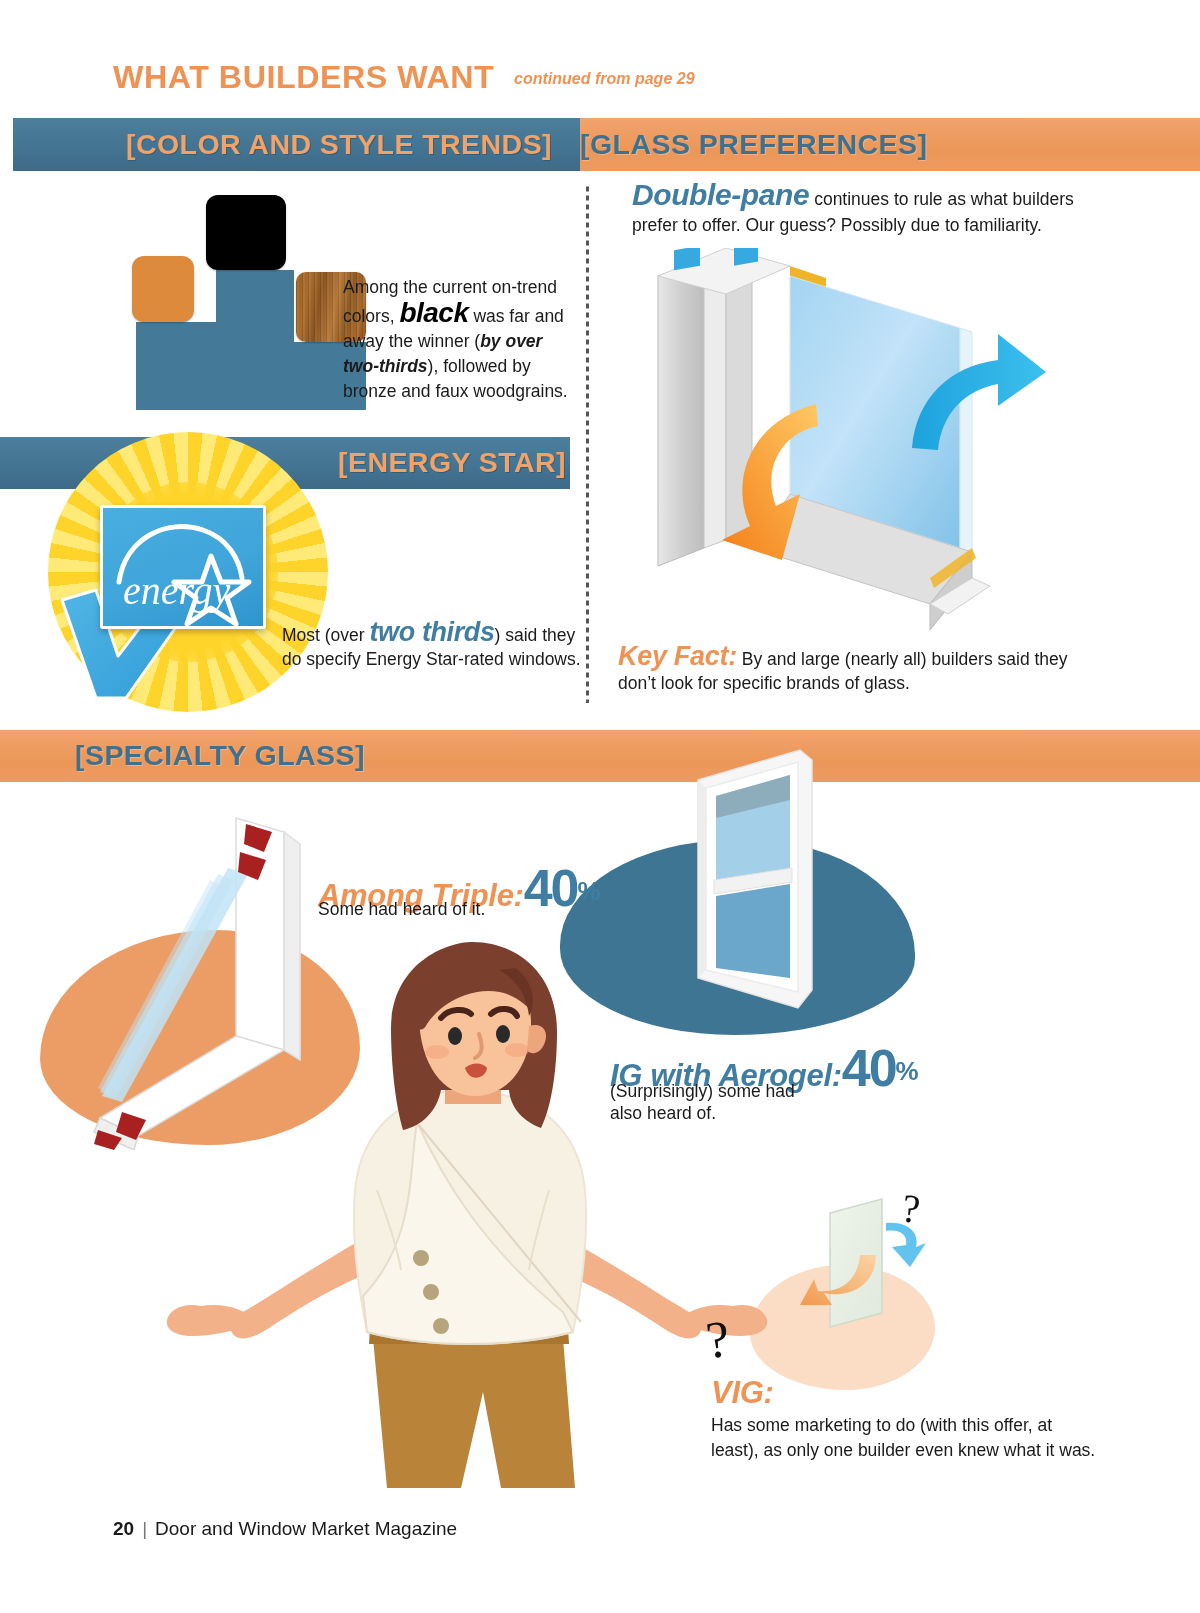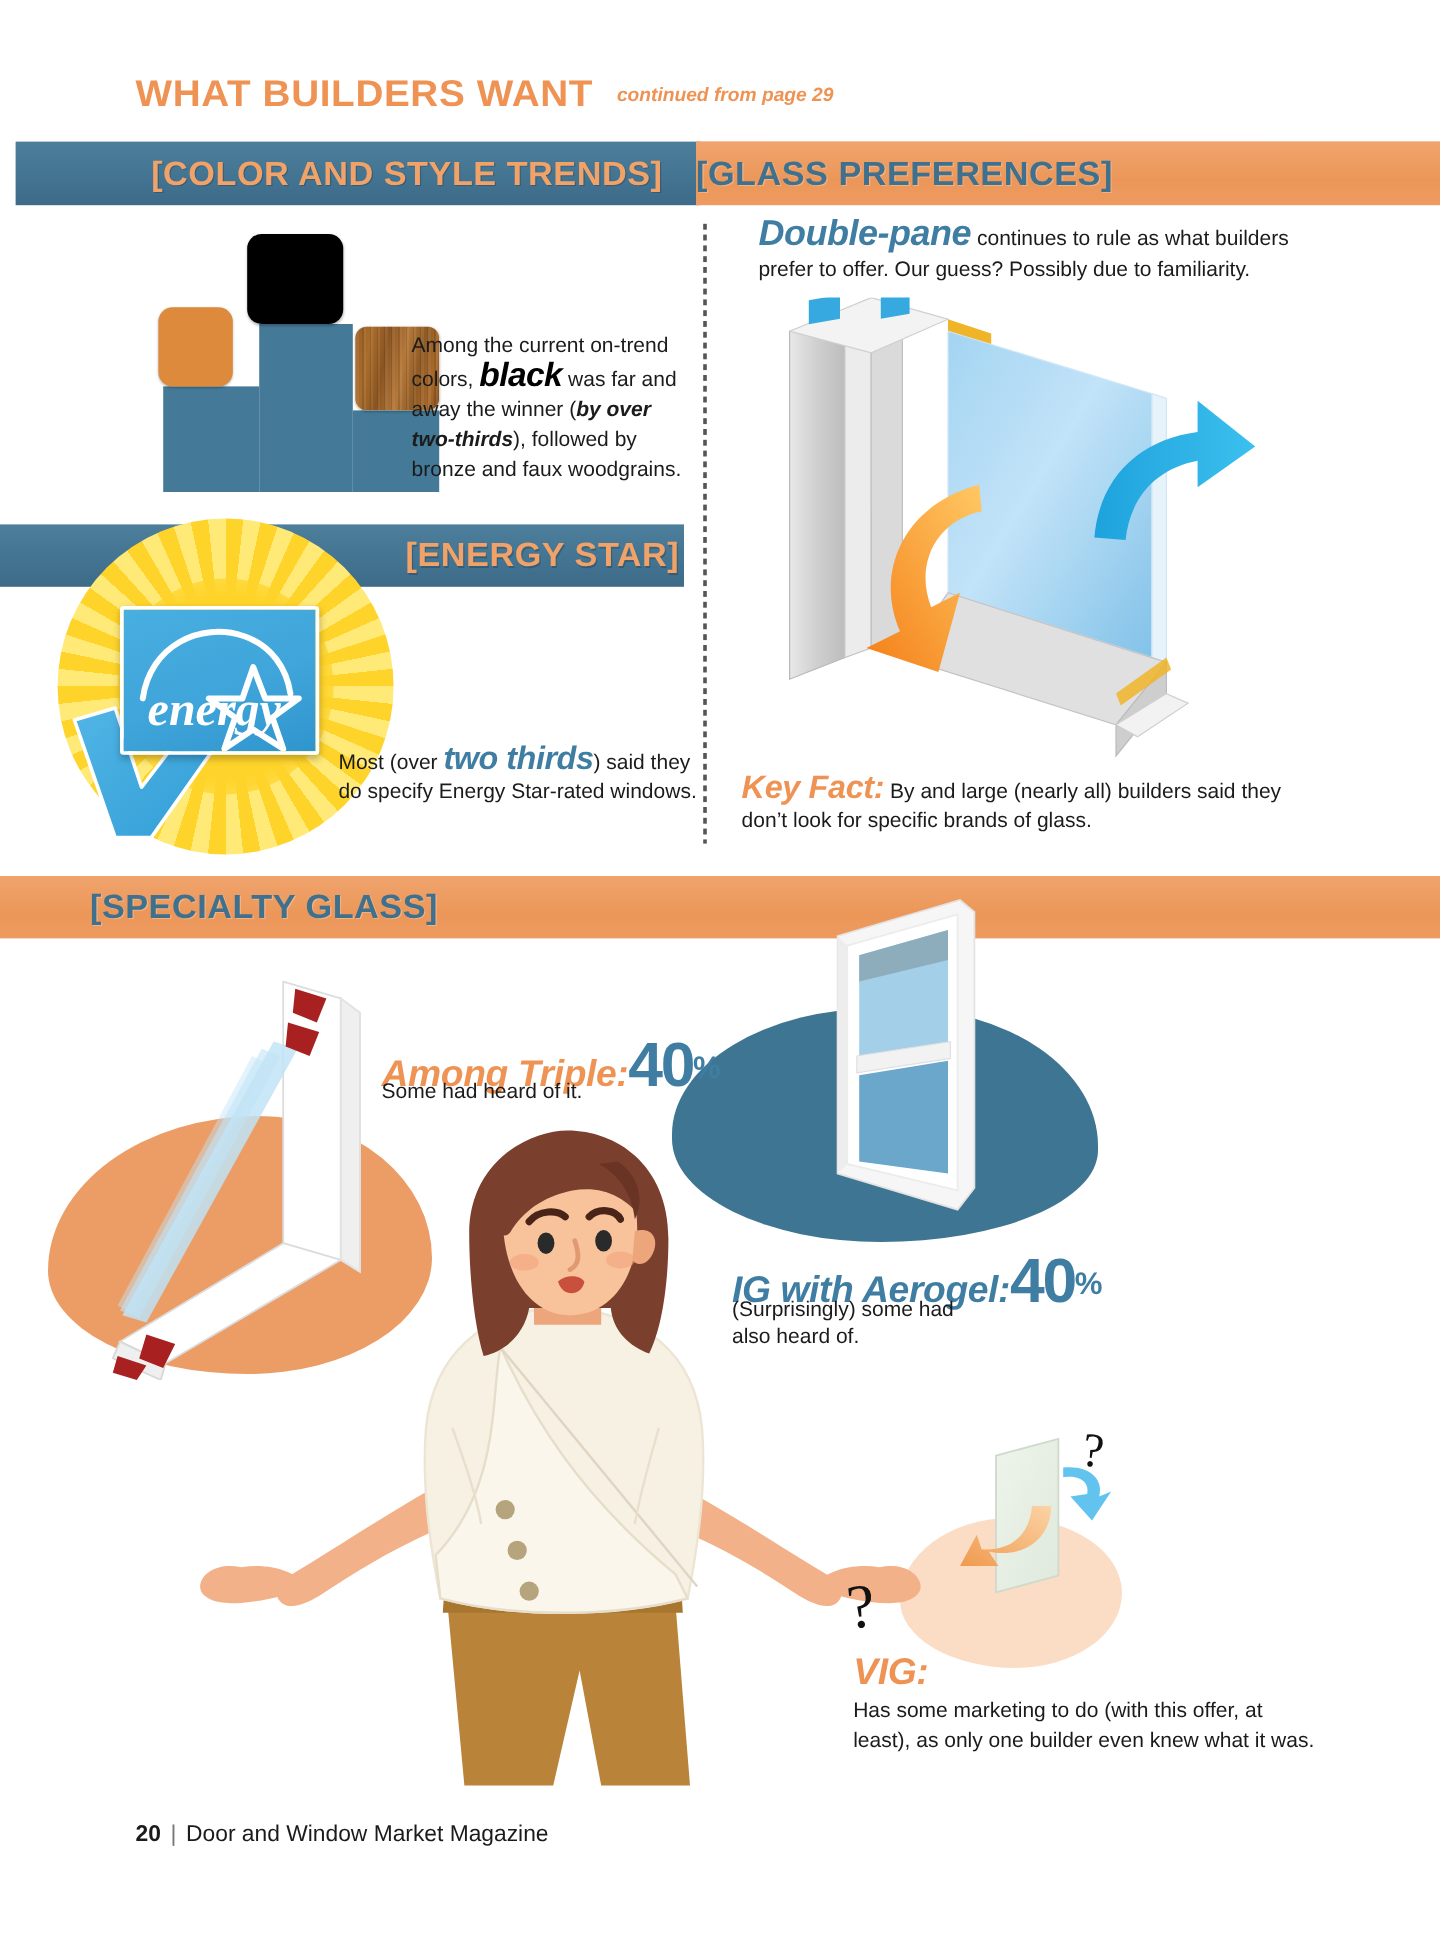--- a/index.html
+++ b/index.html
@@ -81,21 +81,21 @@
       repeating-conic-gradient(from 0deg,#FFD42A 0deg 6deg,#FFE977 6deg 12deg);
     box-shadow:0 0 0 0 rgba(0,0,0,0);
     filter:blur(.2px);}
   .sunburst::after{content:"";position:absolute;inset:18%;border-radius:50%;
     background:radial-gradient(circle,#FFD42A 0%,#FFD42A 60%,rgba(255,212,42,0) 100%);}
   .checkmark{position:absolute;left:18px;top:120px;width:160px;height:150px;}
   .checkmark svg{width:100%;height:100%;display:block;}
   .estar-badge{
     position:absolute;left:62px;top:73px;width:160px;height:118px;border-radius:3px;
     background:linear-gradient(160deg,#49aee0 0%,#3fa5da 55%,#2f95cd 100%);
-    border:3px solid #fff;box-shadow:0 3px 6px rgba(0,0,0,.25);font-weight:bold;
+    border:3px solid #fff;box-shadow:0 3px 6px rgba(0,0,0,.25);
   }
   .estar-badge svg{position:absolute;inset:0;width:100%;height:100%;}
   .estar-copy{
     position:absolute;left:282px;top:620px;width:300px;
     font-family:"Liberation Sans", sans-serif;font-size:17.5px;line-height:24px;color:#1b1b1b;
   }
   .estar-copy .hl{
     font-weight:bold;font-style:italic;font-size:27px;color:#3f7ea2;letter-spacing:-.4px;
   }
 

